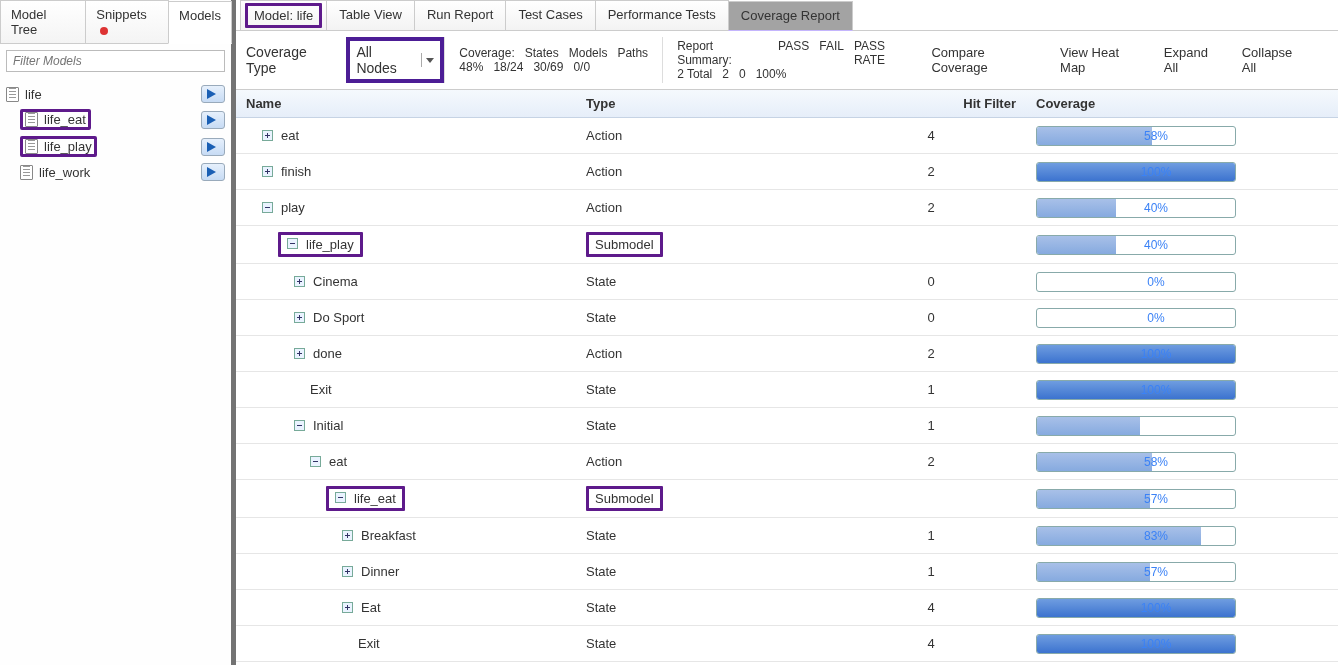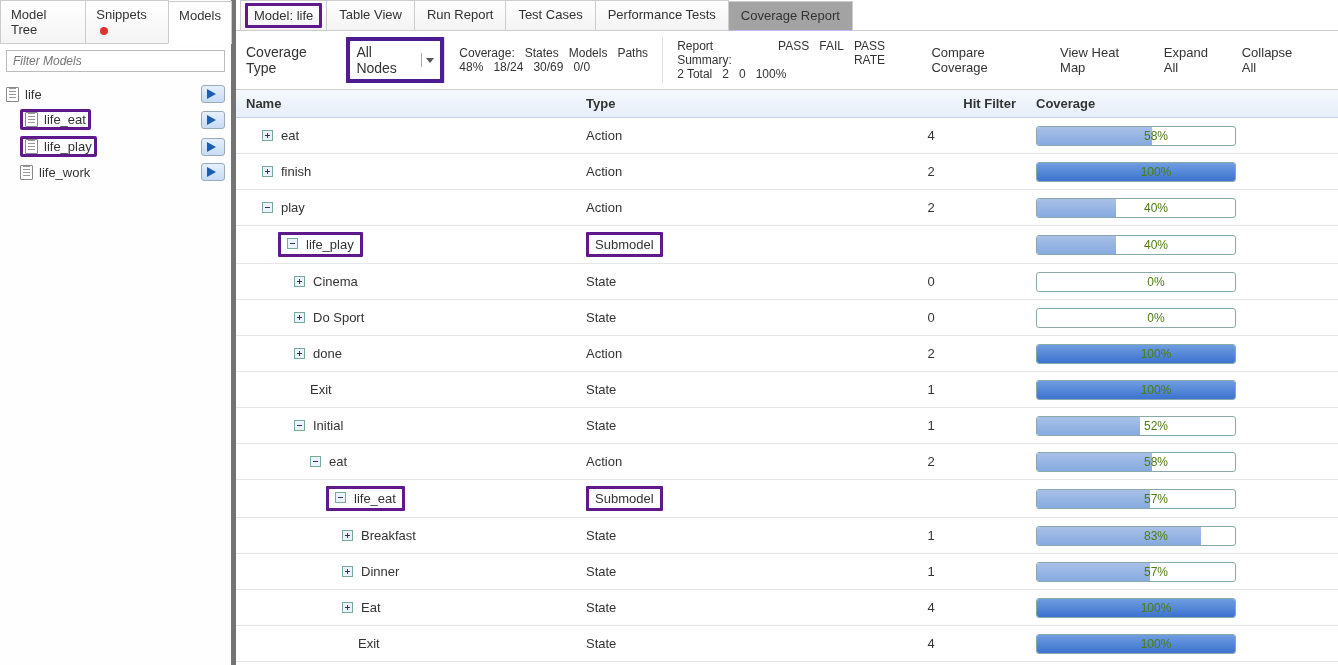--- a/index.html
+++ b/index.html
@@ -48,21 +48,21 @@
 .toggle.plus::before { left: 2px; right: 2px; top: 4px; height: 1px; }
 .toggle.plus::after { top: 2px; bottom: 2px; left: 4px; width: 1px; }
 .toggle.minus::before { left: 2px; right: 2px; top: 4px; height: 1px; }
 .name-cell { width: 340px; padding: 6px 10px; display: flex; align-items: center; }
 .type-cell { width: 260px; padding: 6px 10px; }
 .hit-cell { width: 190px; padding: 6px 10px; text-align: center; }
 .cov-cell { flex: 1; padding: 6px 10px; }
 .bar-outer { width: 200px; height: 20px; border: 1px solid #8aa; border-radius: 3px; background: #fff; position: relative; overflow: hidden; }
 .bar-inner { height: 100%; background: linear-gradient(#a8c0e8, #86aadf); }
 .bar-inner.full { background: linear-gradient(#6f9de0, #3c73cf); }
-.bar-label { position: absolute; left: 0; right: 0; top: 0; bottom: 0; display: flex; align-items: center; justify-content: center; font-size: 12px; color: #4d7c0f; margin-left: 40px; }
+.bar-label { position: absolute; left: 0; right: 0; top: 0; bottom: 0; display: flex; align-items: center; justify-content: center; font-size: 12px; color: #3b82f6; margin-left: 40px; }
 .purple-inline { border: 3px solid #5e1a8b; display: inline-flex; align-items: center; padding: 2px 6px; border-radius: 1px; }
 </style>
 </head>
 <body>
 
 <div class="app">
   <div class="sidebar">
     <div class="side-tabs" id="side-tabs">
         <div class="side-tab">Model Tree</div>
         <div class="side-tab">Snippets<span class="dot"></span></div>
@@ -274,21 +274,20 @@
         </div>
         <div class="row">
           <div class="name-cell" style="padding-left: 58px;">
             <span><span class="toggle minus"></span><span>Initial</span></span>
           </div>
           <div class="type-cell"><span>State</span></div>
           <div class="hit-cell">1</div>
           <div class="cov-cell">
             <div class="bar-outer">
               <div class="bar-inner" style="width: 52%;"></div>
-              <div class="bar-label">52%</div>
             </div>
           </div>
         </div>
         <div class="row">
           <div class="name-cell" style="padding-left: 74px;">
             <span><span class="toggle minus"></span><span>eat</span></span>
           </div>
           <div class="type-cell"><span>Action</span></div>
           <div class="hit-cell">2</div>
           <div class="cov-cell">

